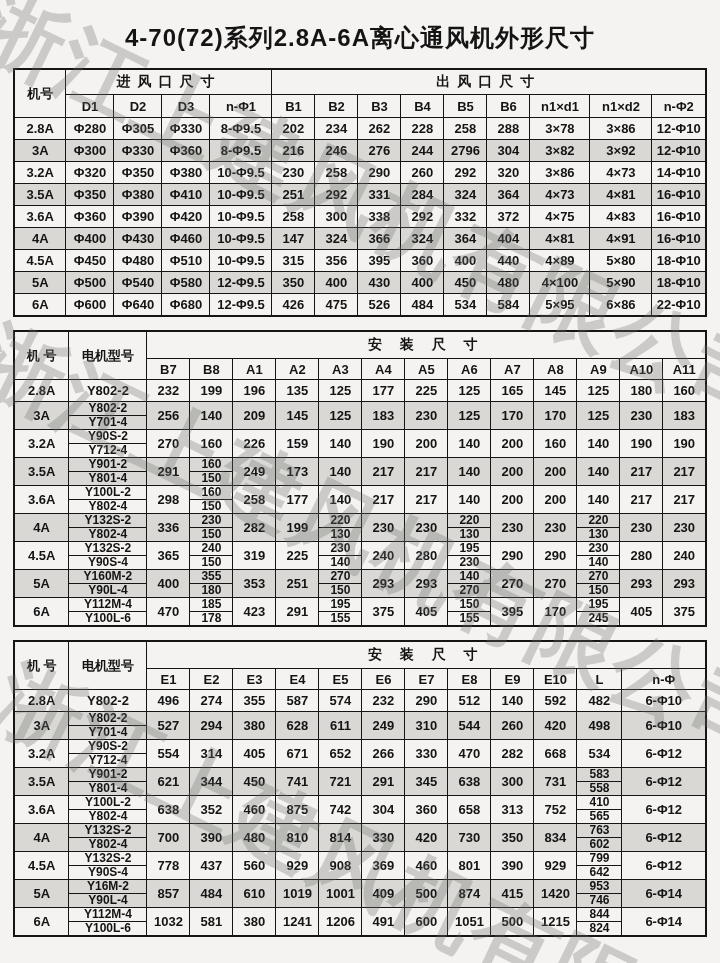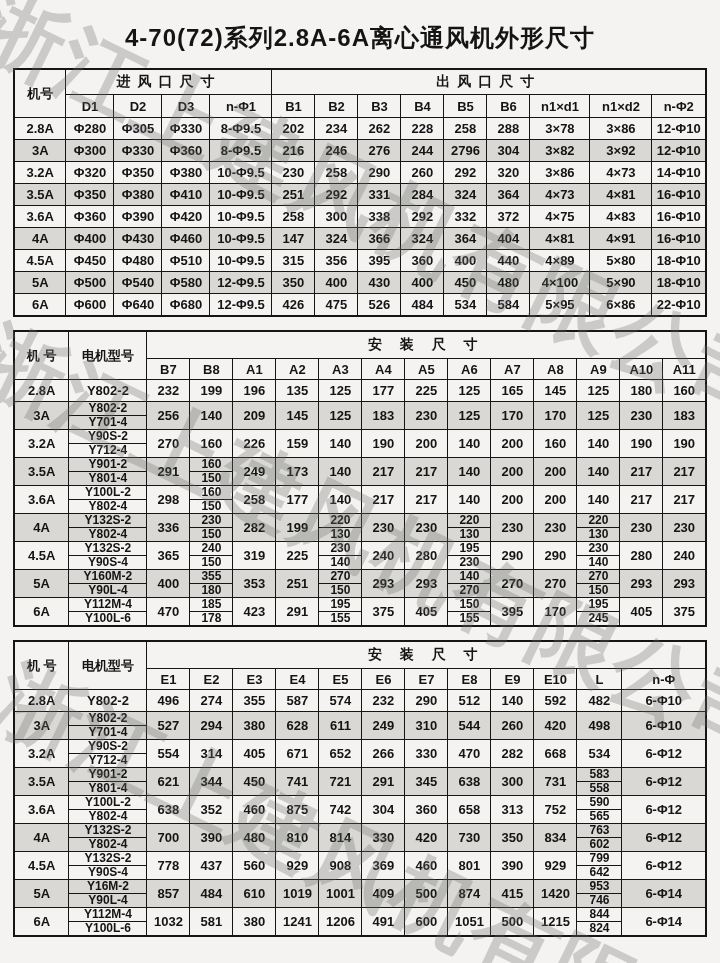--- a/index.html
+++ b/index.html
@@ -595,21 +595,21 @@
         <td rowspan="2">638</td>
         <td rowspan="2">352</td>
         <td rowspan="2">460</td>
         <td rowspan="2">875</td>
         <td rowspan="2">742</td>
         <td rowspan="2">304</td>
         <td rowspan="2">360</td>
         <td rowspan="2">658</td>
         <td rowspan="2">313</td>
         <td rowspan="2">752</td>
-        <td class="sub">590</td>
+        <td class="sub">410</td>
         <td rowspan="2">6-Φ12</td>
       </tr>
       <tr class="half">
         <td class="motor">Y802-4</td>
         <td class="sub">565</td>
       </tr>
       <tr class="stripe half">
         <td rowspan="2">4A</td>
         <td class="motor">Y132S-2</td>
         <td rowspan="2">700</td>

